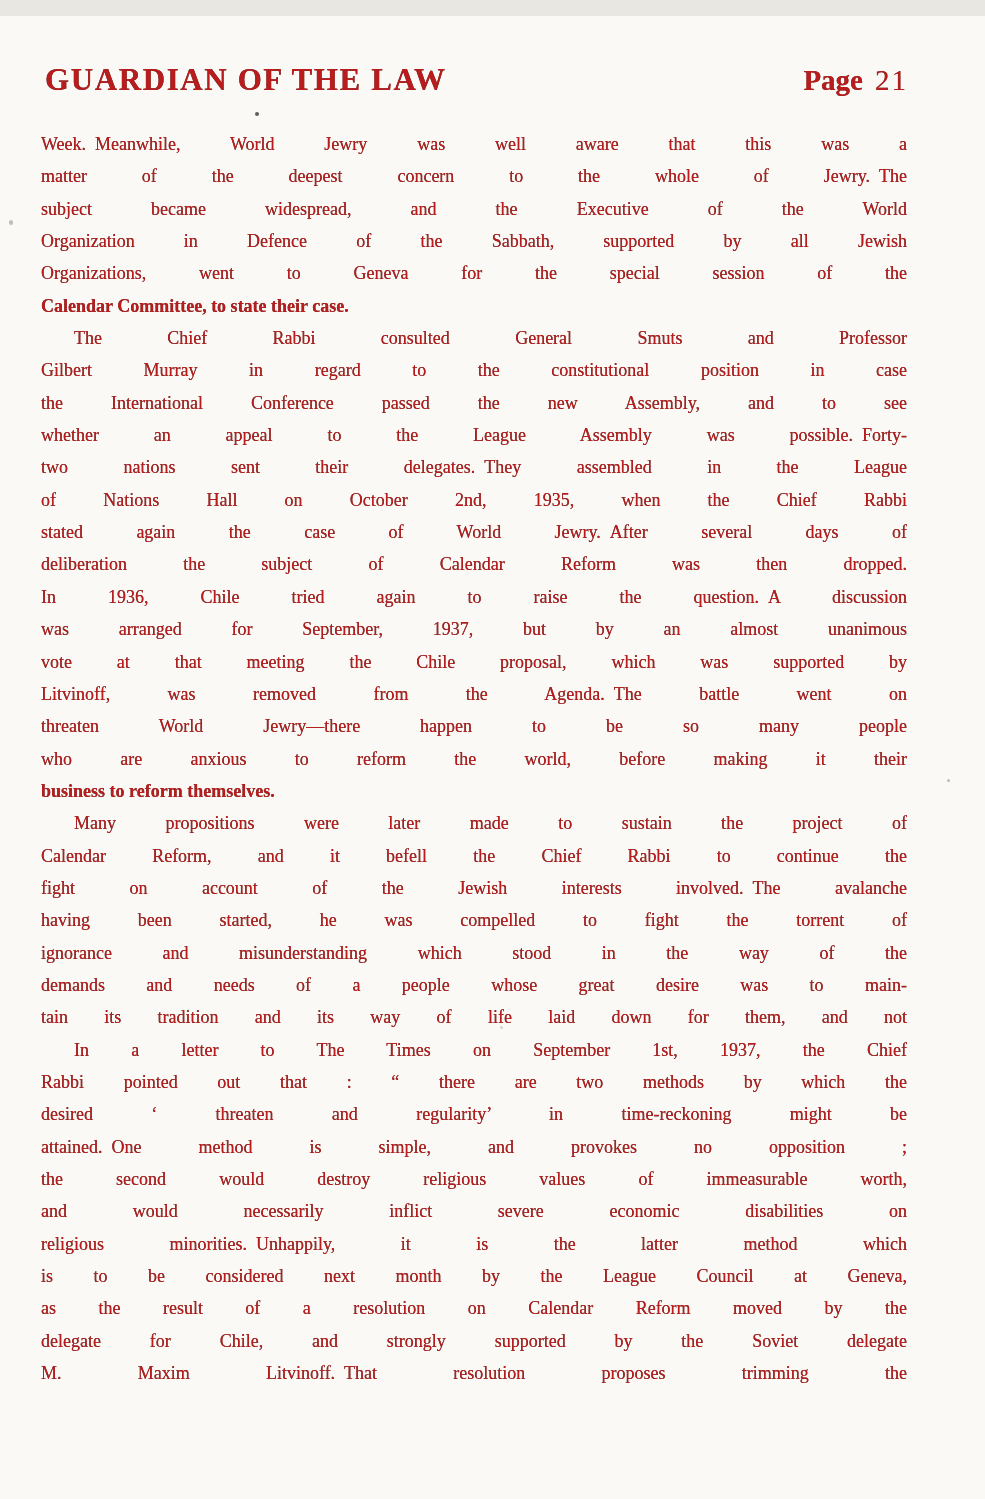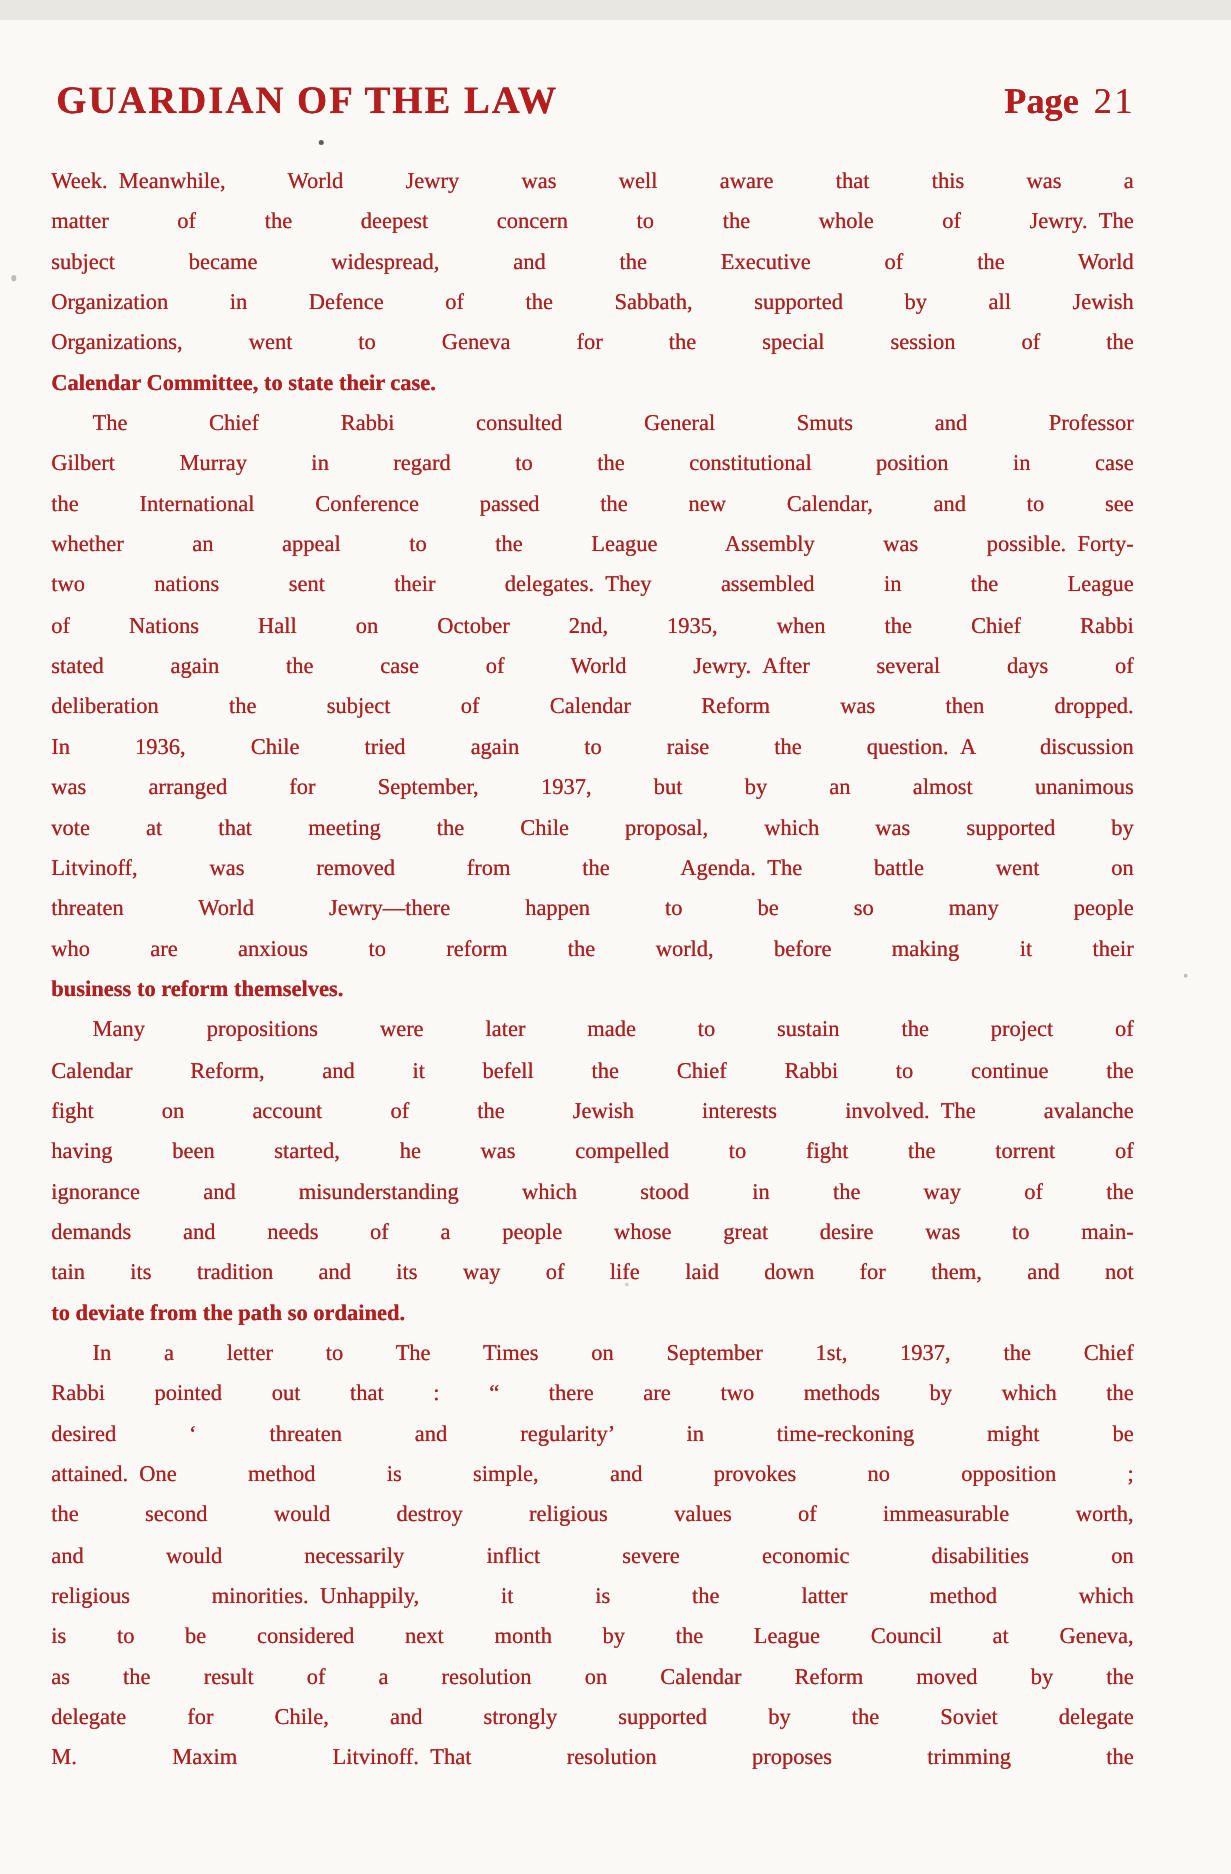--- a/index.html
+++ b/index.html
@@ -94,21 +94,21 @@
         <div class="line"><span>Week. Meanwhile, World Jewry was well aware that this was a</span></div>
         <div class="line"><span>matter of the deepest concern to the whole of Jewry. The</span></div>
         <div class="line"><span>subject became widespread, and the Executive of the World</span></div>
         <div class="line"><span>Organization in Defence of the Sabbath, supported by all Jewish</span></div>
         <div class="line"><span>Organizations, went to Geneva for the special session of the</span></div>
         <div class="line last"><span>Calendar Committee, to state their case.</span></div>
       </div>
       <div class="para">
         <div class="line indent"><span>The Chief Rabbi consulted General Smuts and Professor</span></div>
         <div class="line"><span>Gilbert Murray in regard to the constitutional position in case</span></div>
-        <div class="line"><span>the International Conference passed the new Calendar, and to see</span></div>
+        <div class="line"><span>the International Conference passed the new Assembly, and to see</span></div>
         <div class="line"><span>whether an appeal to the League Assembly was possible. Forty-</span></div>
         <div class="line"><span>two nations sent their delegates. They assembled in the League</span></div>
         <div class="line"><span>of Nations Hall on October 2nd, 1935, when the Chief Rabbi</span></div>
         <div class="line"><span>stated again the case of World Jewry. After several days of</span></div>
         <div class="line"><span>deliberation the subject of Calendar Reform was then dropped.</span></div>
         <div class="line"><span>In 1936, Chile tried again to raise the question. A discussion</span></div>
         <div class="line"><span>was arranged for September, 1937, but by an almost unanimous</span></div>
         <div class="line"><span>vote at that meeting the Chile proposal, which was supported by</span></div>
         <div class="line"><span>Litvinoff, was removed from the Agenda. The battle went on</span></div>
         <div class="line"><span>threaten World Jewry—there happen to be so many people</span></div>
@@ -116,21 +116,20 @@
         <div class="line last"><span>business to reform themselves.</span></div>
       </div>
       <div class="para">
         <div class="line indent"><span>Many propositions were later made to sustain the project of</span></div>
         <div class="line"><span>Calendar Reform, and it befell the Chief Rabbi to continue the</span></div>
         <div class="line"><span>fight on account of the Jewish interests involved. The avalanche</span></div>
         <div class="line"><span>having been started, he was compelled to fight the torrent of</span></div>
         <div class="line"><span>ignorance and misunderstanding which stood in the way of the</span></div>
         <div class="line"><span>demands and needs of a people whose great desire was to main-</span></div>
         <div class="line"><span>tain its tradition and its way of life laid down for them, and not</span></div>
-        <div class="line last"><span>to deviate from the path so ordained.</span></div>
       </div>
       <div class="para">
         <div class="line indent"><span>In a letter to </span><span class="ital">The Times</span><span> on September 1st, 1937, the Chief</span></div>
         <div class="line"><span>Rabbi pointed out that : “ there are two methods by which the</span></div>
         <div class="line"><span>desired ‘ threaten and regularity’ in time-reckoning might be</span></div>
         <div class="line"><span>attained. One method is simple, and provokes no opposition ;</span></div>
         <div class="line"><span>the second would destroy religious values of immeasurable worth,</span></div>
         <div class="line"><span>and would necessarily inflict severe economic disabilities on</span></div>
         <div class="line"><span>religious minorities. Unhappily, it is the latter method which</span></div>
         <div class="line"><span>is to be considered next month by the League Council at Geneva,</span></div>

